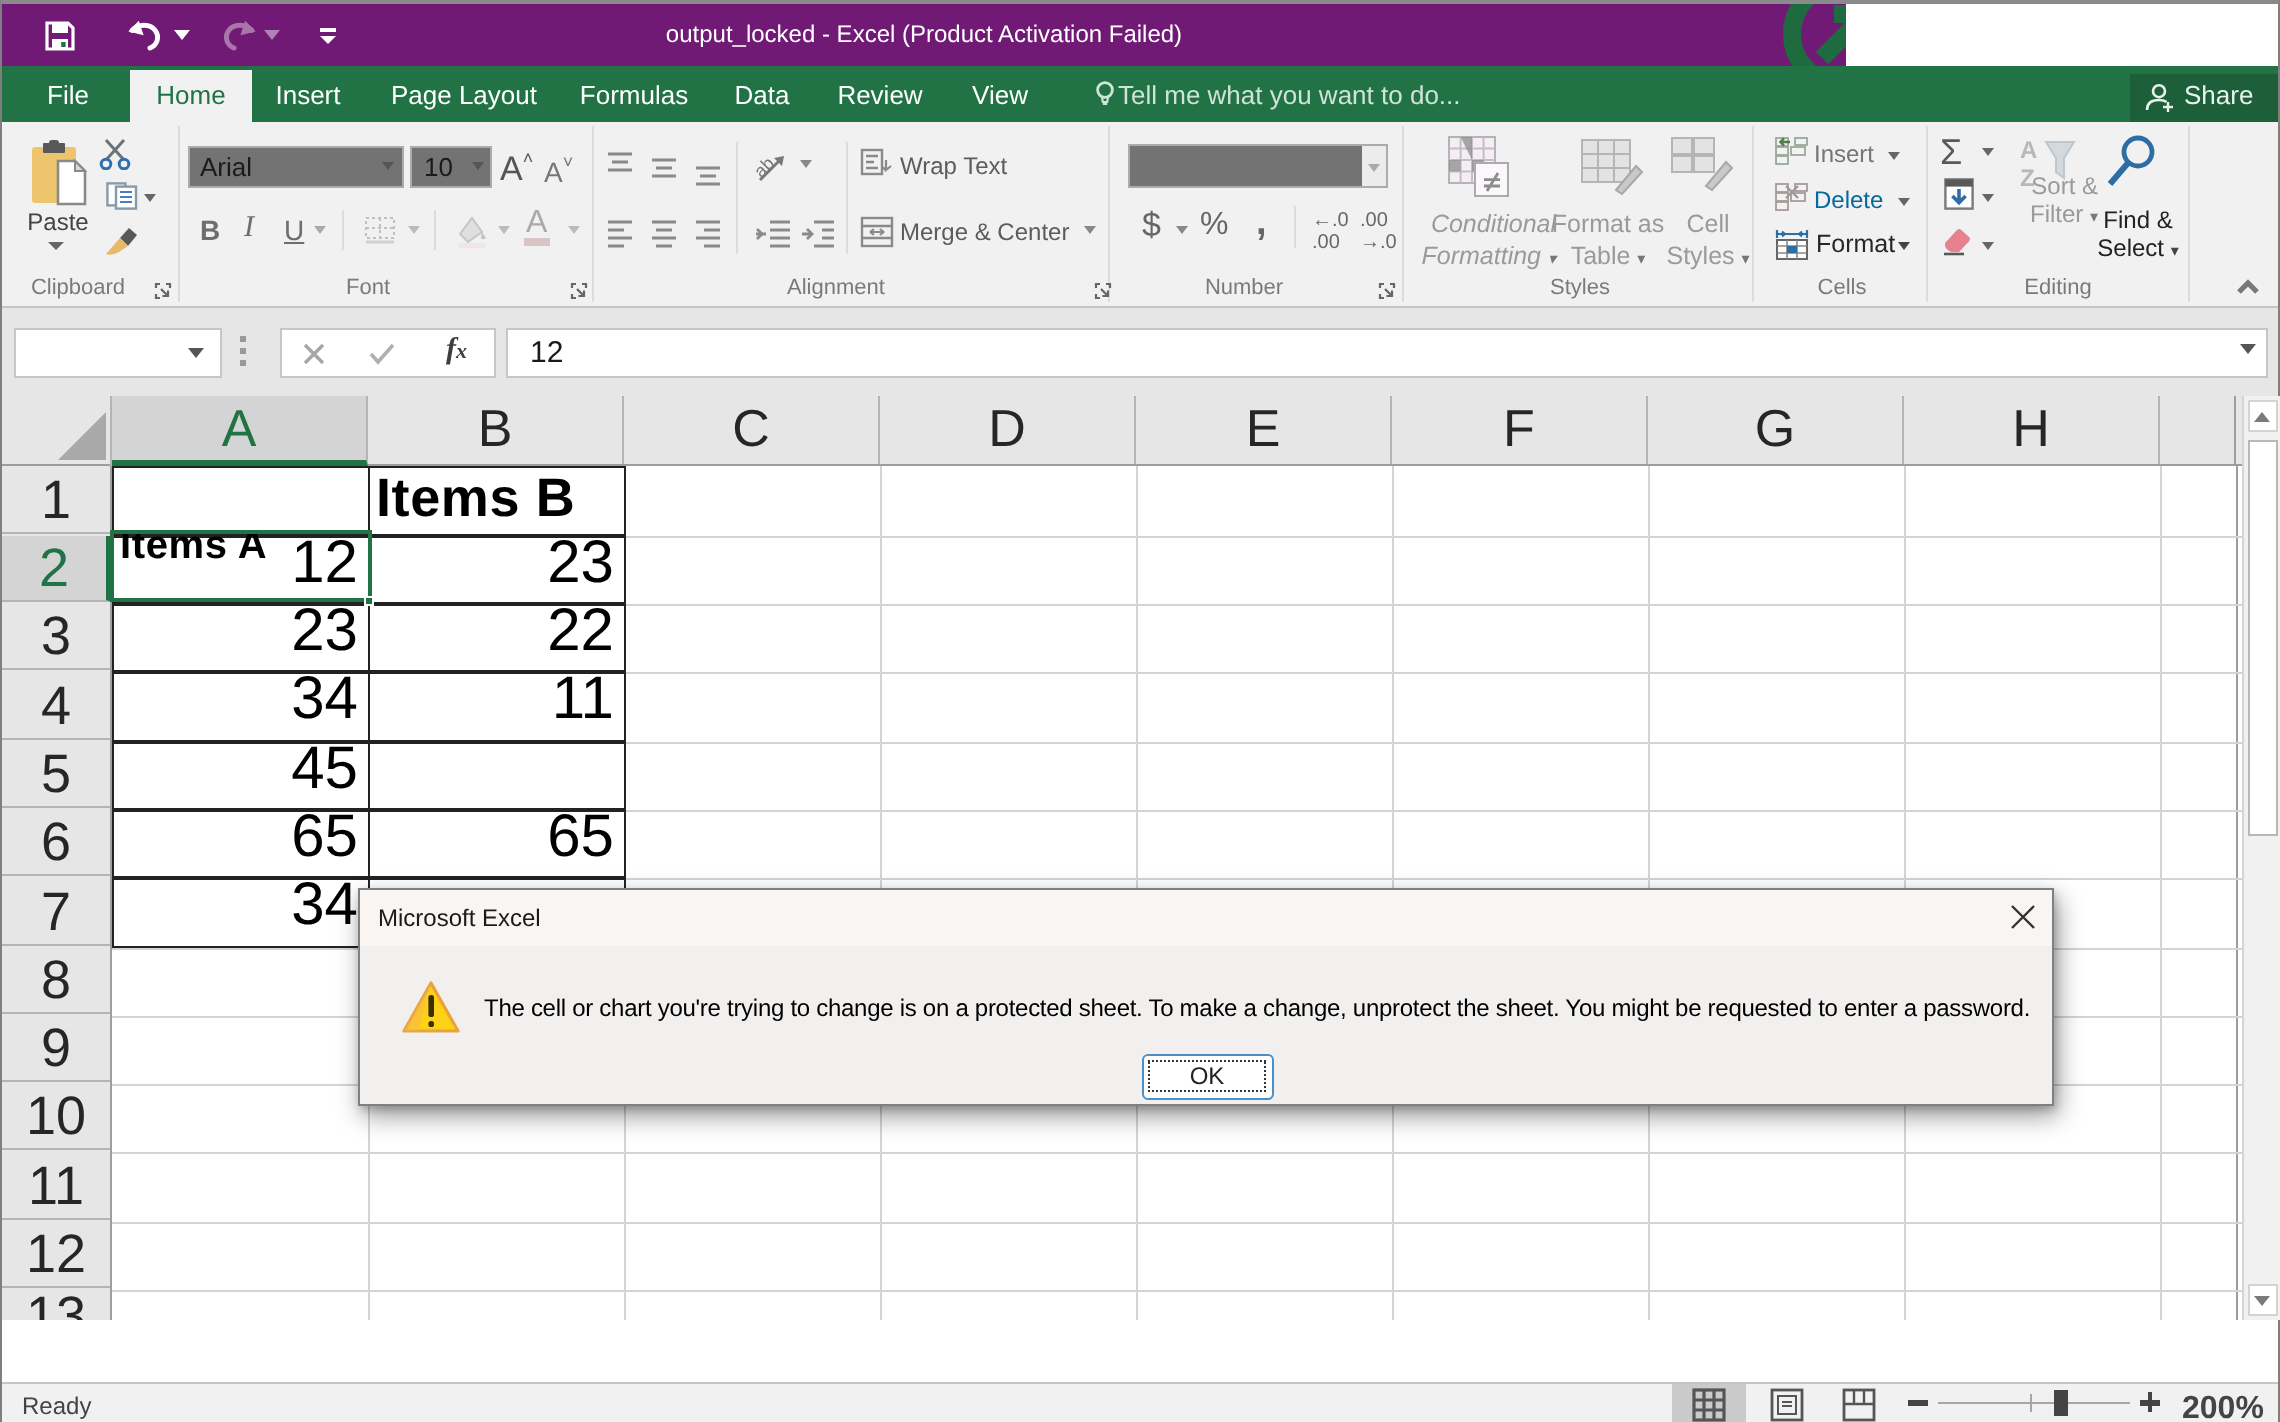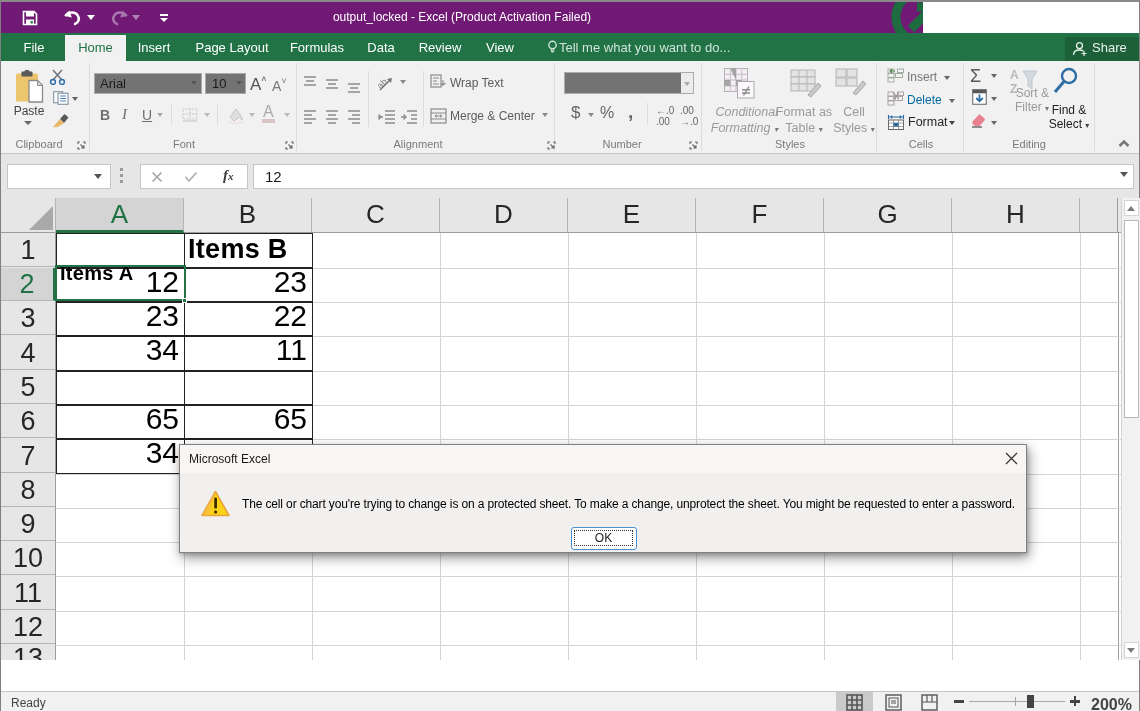--- a/index.html
+++ b/index.html
@@ -431,20 +431,21 @@
     <div class="abs" style="left:55px;top:137px;width:257px;height:1.5px;background:#222;"></div>
     <div class="abs" style="left:55px;top:172px;width:257px;height:1.5px;background:#222;"></div>
     <div class="abs" style="left:55px;top:206px;width:257px;height:1.5px;background:#222;"></div>
     <div class="abs" style="left:55px;top:240px;width:257px;height:1.5px;background:#222;"></div>
 
     <div class="cell abs" style="left:59px;top:36px;font-weight:bold;font-size:20px;letter-spacing:0.3px;margin-top:28px;">Items A</div>
     <div class="cell abs" style="left:187px;top:36px;font-weight:bold;font-size:27px;letter-spacing:0.3px;">Items B</div>
     <div class="cell abs" style="left:55px;top:67px;width:123px;text-align:right;">12</div>
     <div class="cell abs" style="left:55px;top:101px;width:123px;text-align:right;">23</div>
     <div class="cell abs" style="left:55px;top:135px;width:123px;text-align:right;">34</div>
+    <div class="cell abs" style="left:55px;top:170px;width:123px;text-align:right;">45</div>
     <div class="cell abs" style="left:55px;top:204px;width:123px;text-align:right;">65</div>
     <div class="cell abs" style="left:55px;top:238px;width:123px;text-align:right;">34</div>
     <div class="cell abs" style="left:183px;top:67px;width:123px;text-align:right;">23</div>
     <div class="cell abs" style="left:183px;top:101px;width:123px;text-align:right;">22</div>
     <div class="cell abs" style="left:183px;top:135px;width:123px;text-align:right;">11</div>
     <div class="cell abs" style="left:183px;top:204px;width:123px;text-align:right;">65</div>
 
     <div class="abs" style="left:54px;top:67px;width:131px;height:36px;border:2px solid #217346;"></div>
     <div class="abs" style="left:181px;top:100px;width:5px;height:5px;background:#217346;border:1px solid #fff;"></div>
   </div>

